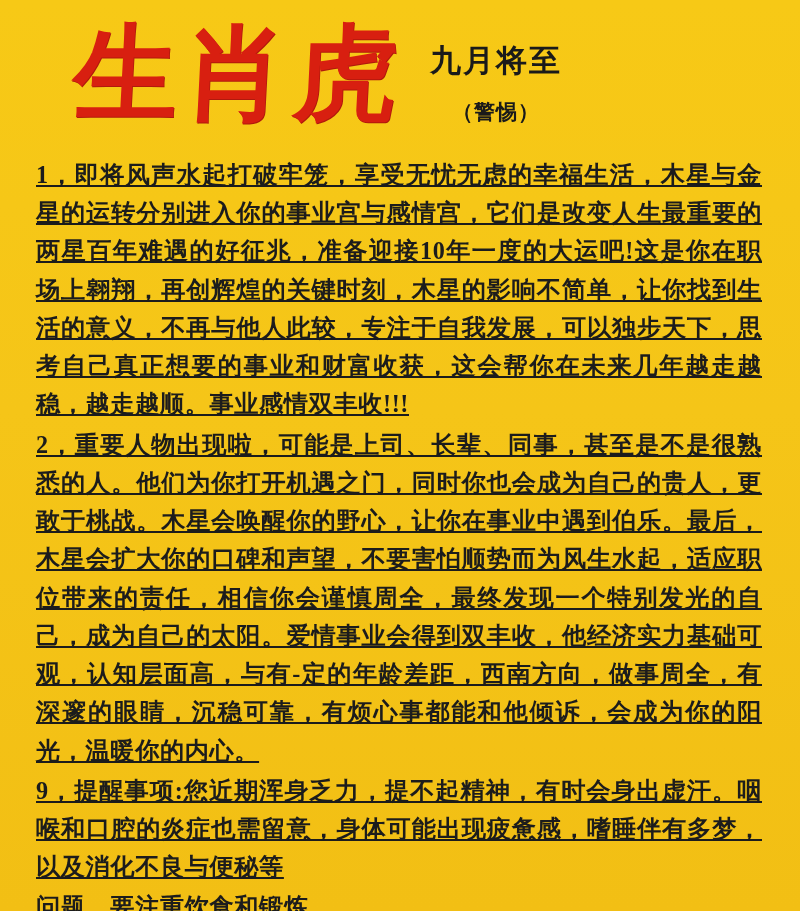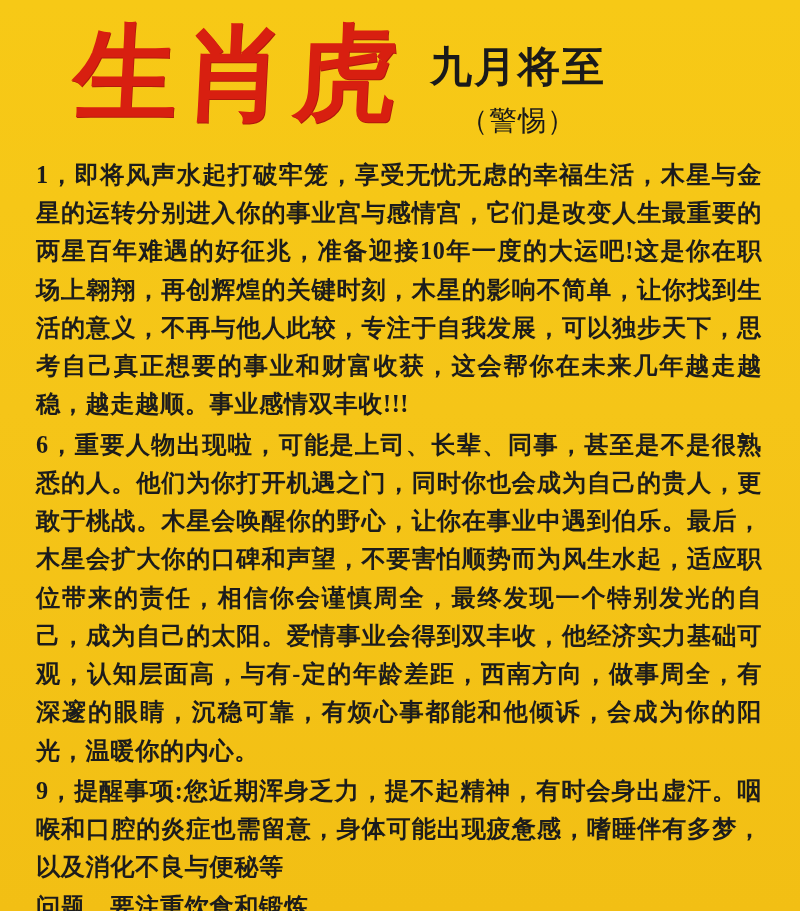--- a/index.html
+++ b/index.html
@@ -41,61 +41,62 @@
     transform: skewX(-3deg);
   }
   .title-right {
     margin-top: 44px;
     margin-left: 26px;
     display: flex;
     flex-direction: column;
     align-items: center;
   }
   .title-sub {
-    font-size: 42px;
+    font-size: 31px;
     font-weight: bold;
     color: #1a1a1a;
     letter-spacing: 2px;
     line-height: 1.1;
   }
   .title-note {
-    font-size: 28px;
-    font-weight: normal;
+    font-size: 21px;
+    font-weight: bold;
     color: #1a1a1a;
     letter-spacing: 1px;
-    margin-top: 12px;
+    margin-top: 20px;
   }
   .body-text {
     margin-top: 6px;
     padding: 0 8px 0 6px;
   }
   .para {
     font-size: 24.2px;
     font-weight: bold;
     color: #1c1c1c;
     line-height: 1.58;
     letter-spacing: 0.6px;
     text-align: justify;
     margin: 0 0 2px 0;
     text-justify: inter-ideograph;
+    text-decoration: underline;
   }
 </style>
 </head>
 <body>
 
 <div class="page">
 
   <div class="header">
     <div class="title-main">生肖虎</div>
     <div class="title-right">
       <div class="title-sub">九月将至</div>
       <div class="title-note">（警惕）</div>
     </div>
   </div>
 
   <div class="body-text">
     <p class="para">1，即将风声水起打破牢笼，享受无忧无虑的幸福生活，木星与金星的运转分别进入你的事业宫与感情宫，它们是改变人生最重要的两星百年难遇的好征兆，准备迎接10年一度的大运吧!这是你在职场上翱翔，再创辉煌的关键时刻，木星的影响不简单，让你找到生活的意义，不再与他人此较，专注于自我发展，可以独步天下，思考自己真正想要的事业和财富收获，这会帮你在未来几年越走越稳，越走越顺。事业感情双丰收!!!</p>
-    <p class="para">6，重要人物出现啦，可能是上司、长辈、同事，甚至是不是很熟悉的人。他们为你打开机遇之门，同时你也会成为自己的贵人，更敢于桃战。木星会唤醒你的野心，让你在事业中遇到伯乐。最后，木星会扩大你的口碑和声望，不要害怕顺势而为风生水起，适应职位带来的责任，相信你会谨慎周全，最终发现一个特别发光的自己，成为自己的太阳。爱情事业会得到双丰收，他经济实力基础可观，认知层面高，与有-定的年龄差距，西南方向，做事周全，有深邃的眼睛，沉稳可靠，有烦心事都能和他倾诉，会成为你的阳光，温暖你的内心。</p>
+    <p class="para">2，重要人物出现啦，可能是上司、长辈、同事，甚至是不是很熟悉的人。他们为你打开机遇之门，同时你也会成为自己的贵人，更敢于桃战。木星会唤醒你的野心，让你在事业中遇到伯乐。最后，木星会扩大你的口碑和声望，不要害怕顺势而为风生水起，适应职位带来的责任，相信你会谨慎周全，最终发现一个特别发光的自己，成为自己的太阳。爱情事业会得到双丰收，他经济实力基础可观，认知层面高，与有-定的年龄差距，西南方向，做事周全，有深邃的眼睛，沉稳可靠，有烦心事都能和他倾诉，会成为你的阳光，温暖你的内心。</p>
     <p class="para">9，提醒事项:您近期浑身乏力，提不起精神，有时会身出虚汗。咽喉和口腔的炎症也需留意，身体可能出现疲惫感，嗜睡伴有多梦，以及消化不良与便秘等</p>
     <p class="para">问题，要注重饮食和锻炼。</p>
   </div>
 
 </div>
 
 </body></html>

